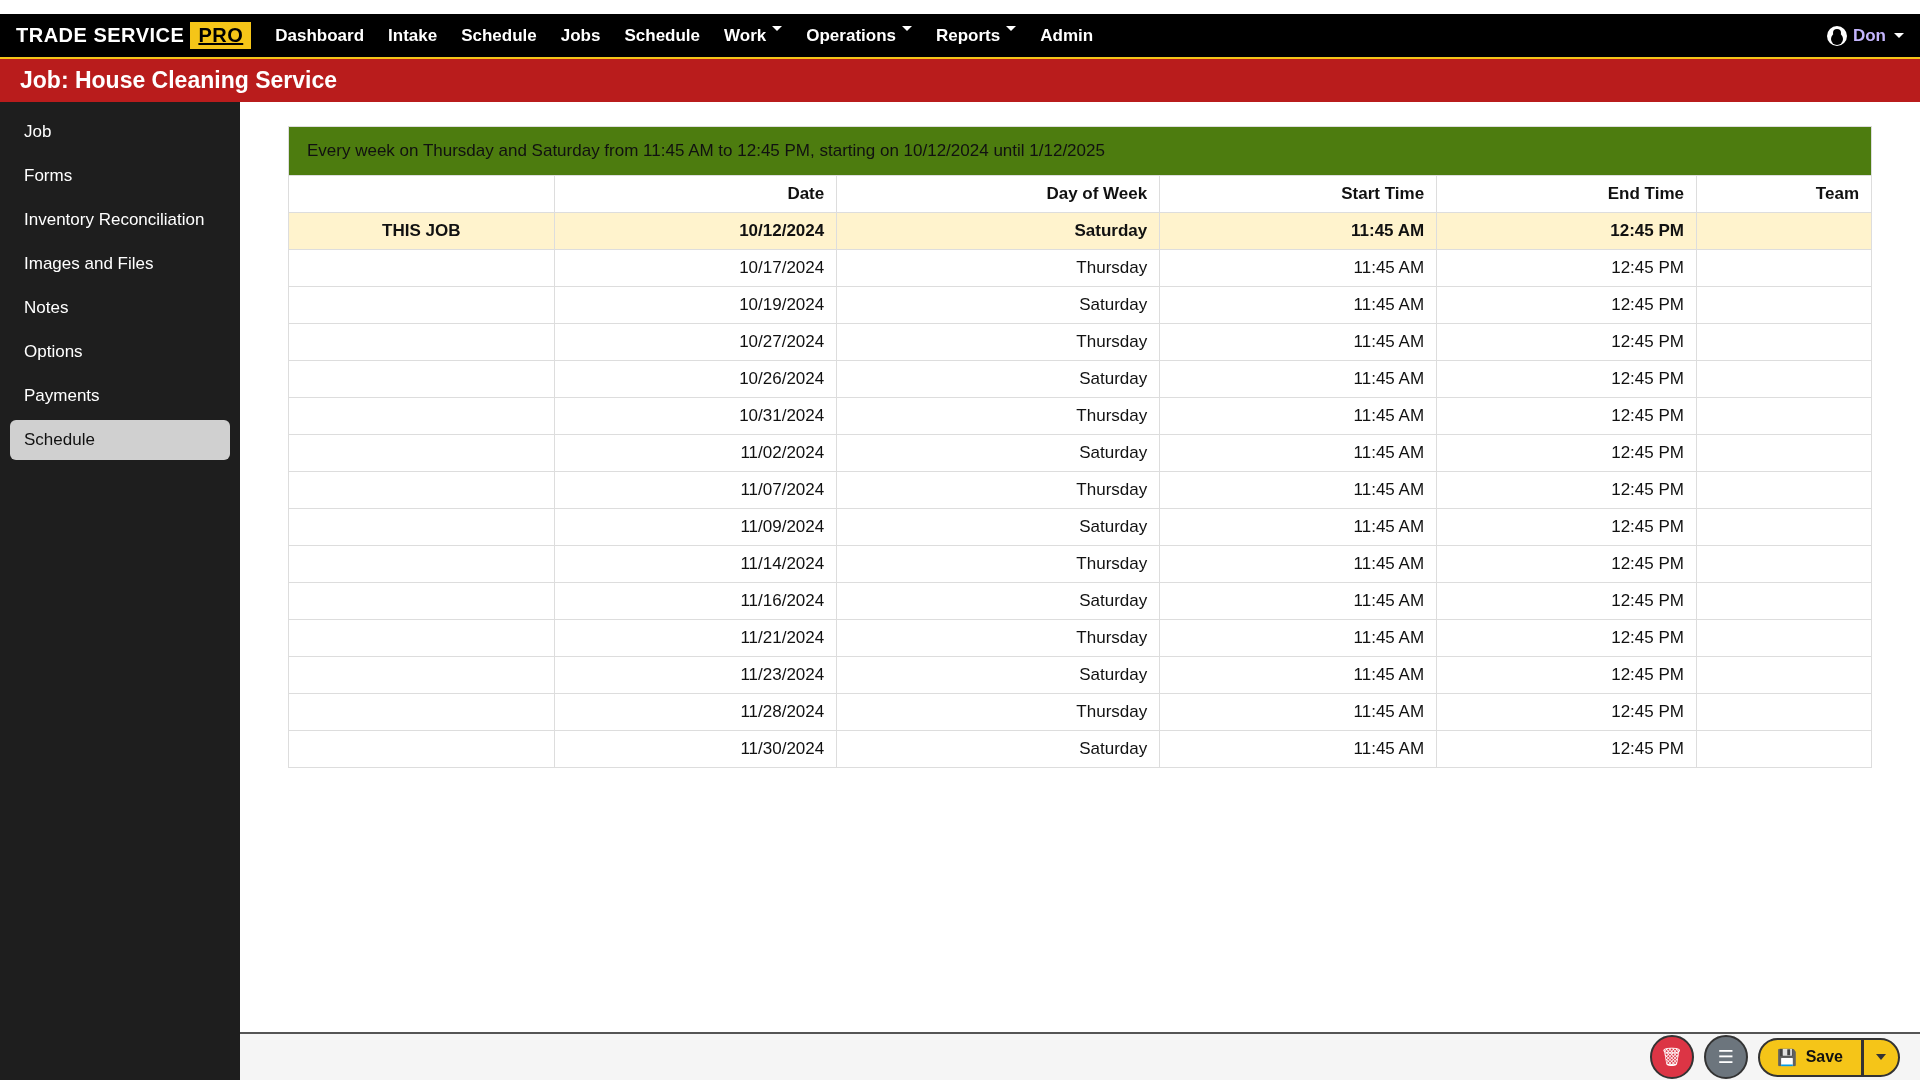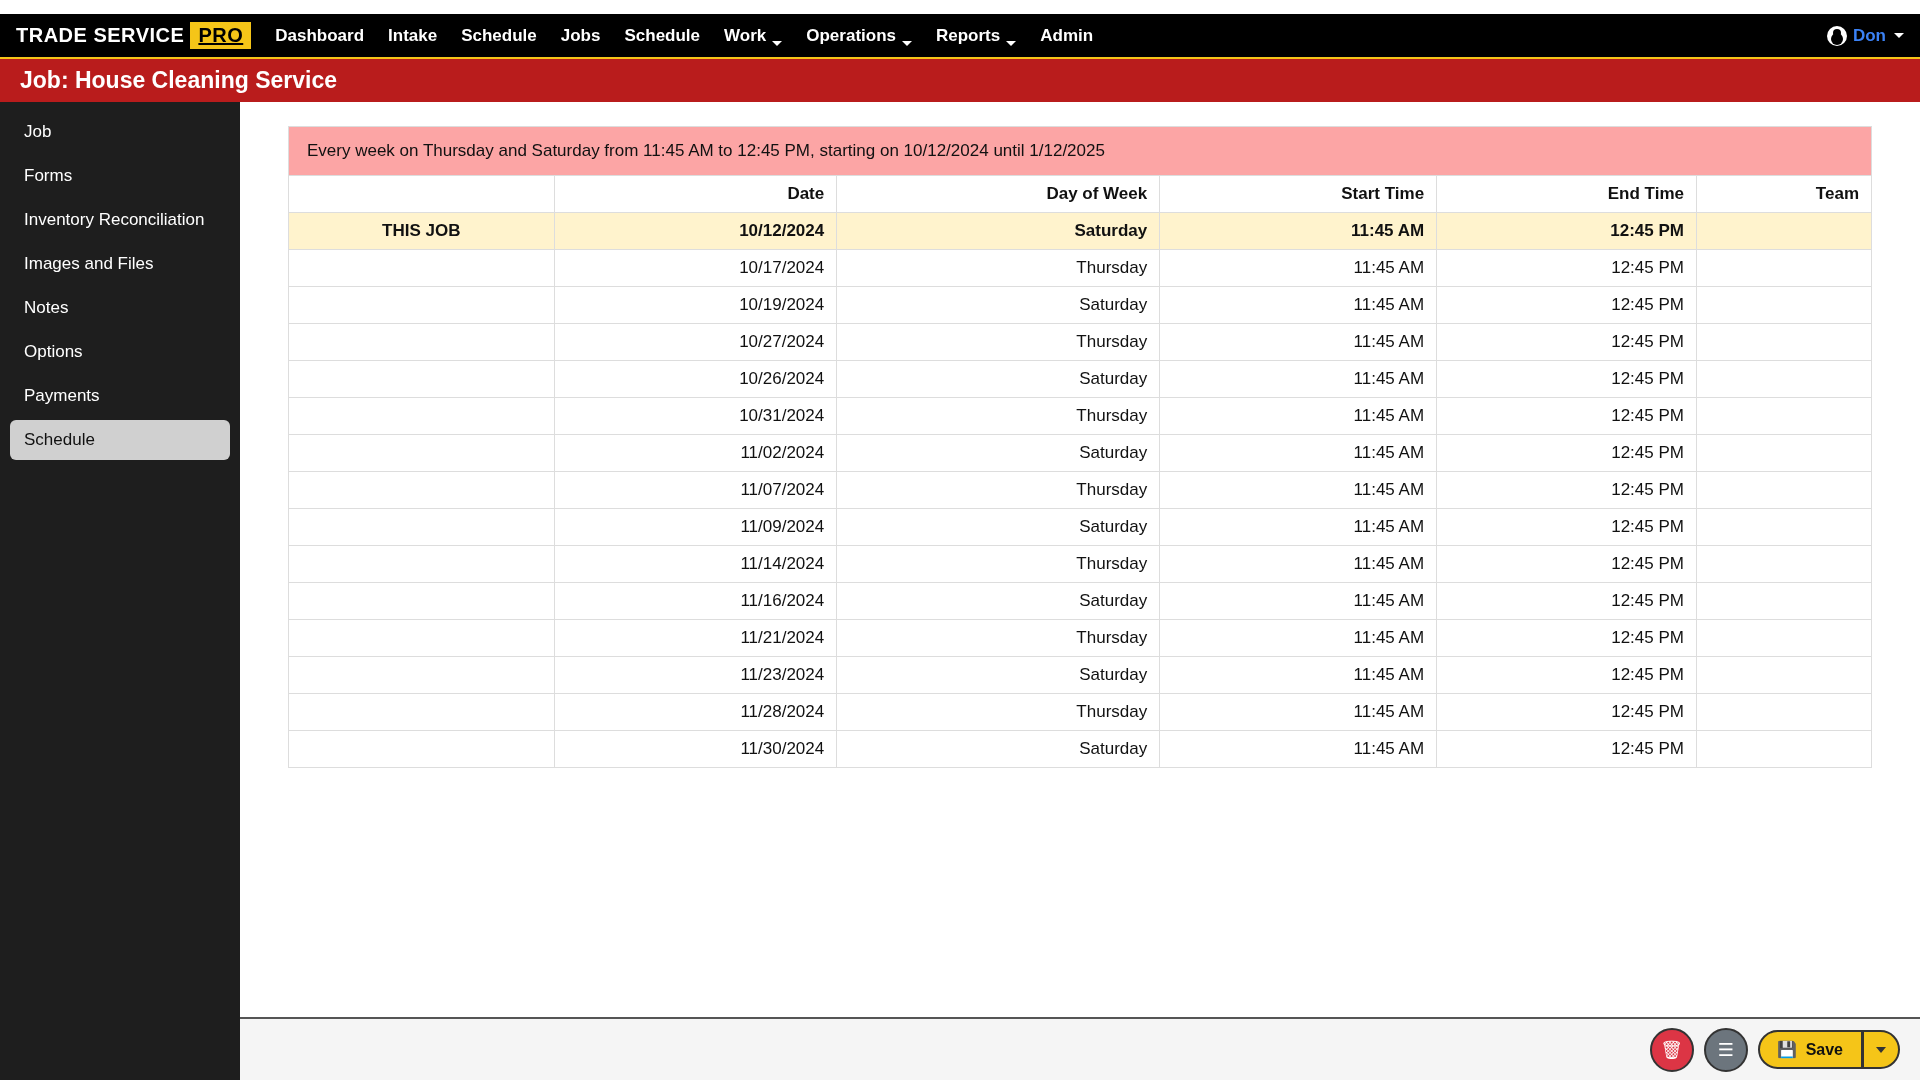--- a/index.html
+++ b/index.html
@@ -20,29 +20,29 @@
   font-size: 20px; letter-spacing: 0.5px; margin-right: 24px;
 }
 .logo .pro {
   background: #f5c518; color: #000; padding: 2px 8px; margin-left: 6px;
   font-weight: 800;
   text-decoration: underline;
 }
 .nav-links { display: flex; gap: 24px; flex: 1; }
 .nav-link {
   color: #fff; font-weight: 600; font-size: 17px; cursor: pointer;
-  display: flex; align-items: flex-end; gap: 4px;
+  display: flex; align-items: flex-start; gap: 4px;
 }
 .caret {
   width: 0; height: 0; border-left: 5px solid transparent;
   border-right: 5px solid transparent; border-top: 5px solid #fff;
   margin-left: 2px;
 }
 .user-menu {
-  color:#3b82f6; display:flex; align-items:center; gap:6px;
+  color:#c4b5fd; display:flex; align-items:center; gap:6px;
   font-weight:600; font-size:17px; cursor:pointer;
 }
 .user-icon {
   width:20px; height:20px; border-radius:50%; background:#fff;
   display:flex; align-items:center; justify-content:center;
 }
 .user-icon::before {
   content:""; width:8px; height:8px; border-radius:50%; background:#000;
   box-shadow: 0 6px 0 2px #000;
   transform: translateY(-3px);
@@ -61,35 +61,35 @@
 }
 .sidebar-item {
   color:#fff; padding: 10px 14px; border-radius:6px; font-size:17px;
   margin-bottom:4px; cursor:pointer;
 }
 .sidebar-item.active { background:#d0d0d0; color:#111; }
 
 .main { flex:1; background:#fff; overflow:auto; padding: 24px 48px 80px; }
 
 .caption {
-  background:#fca5a5; padding: 14px 18px; font-size:17px; font-weight:500;
+  background:#4d7c0f; padding: 14px 18px; font-size:17px; font-weight:500;
   border:1px solid #ddd; border-bottom:none;
 }
 table { width:100%; border-collapse:collapse; }
 th, td {
   border:1px solid #ddd; padding:8px 12px; text-align:right;
   font-size:17px;
 }
 th { font-weight:700; background:#fff; }
 th:first-child, td:first-child { text-align:center; }
 tr.highlight td { background:#fff3cd; font-weight:600; }
 
 
 .footer {
-  position:fixed; bottom:0; left:240px; right:0; height:63px;
+  position:fixed; bottom:0; left:240px; right:0; height:48px;
   background:#f5f5f5; border-top:2px solid #555;
   display:flex; align-items:center; justify-content:flex-end;
   gap:10px; padding:0 20px;
 }
 .btn-round {
   width:44px; height:44px; border-radius:22px; border:2px solid #333;
   display:flex; align-items:center; justify-content:center; cursor:pointer;
 }
 .btn-delete { background:#dc3545; }
 .btn-list { background:#6c757d; }

